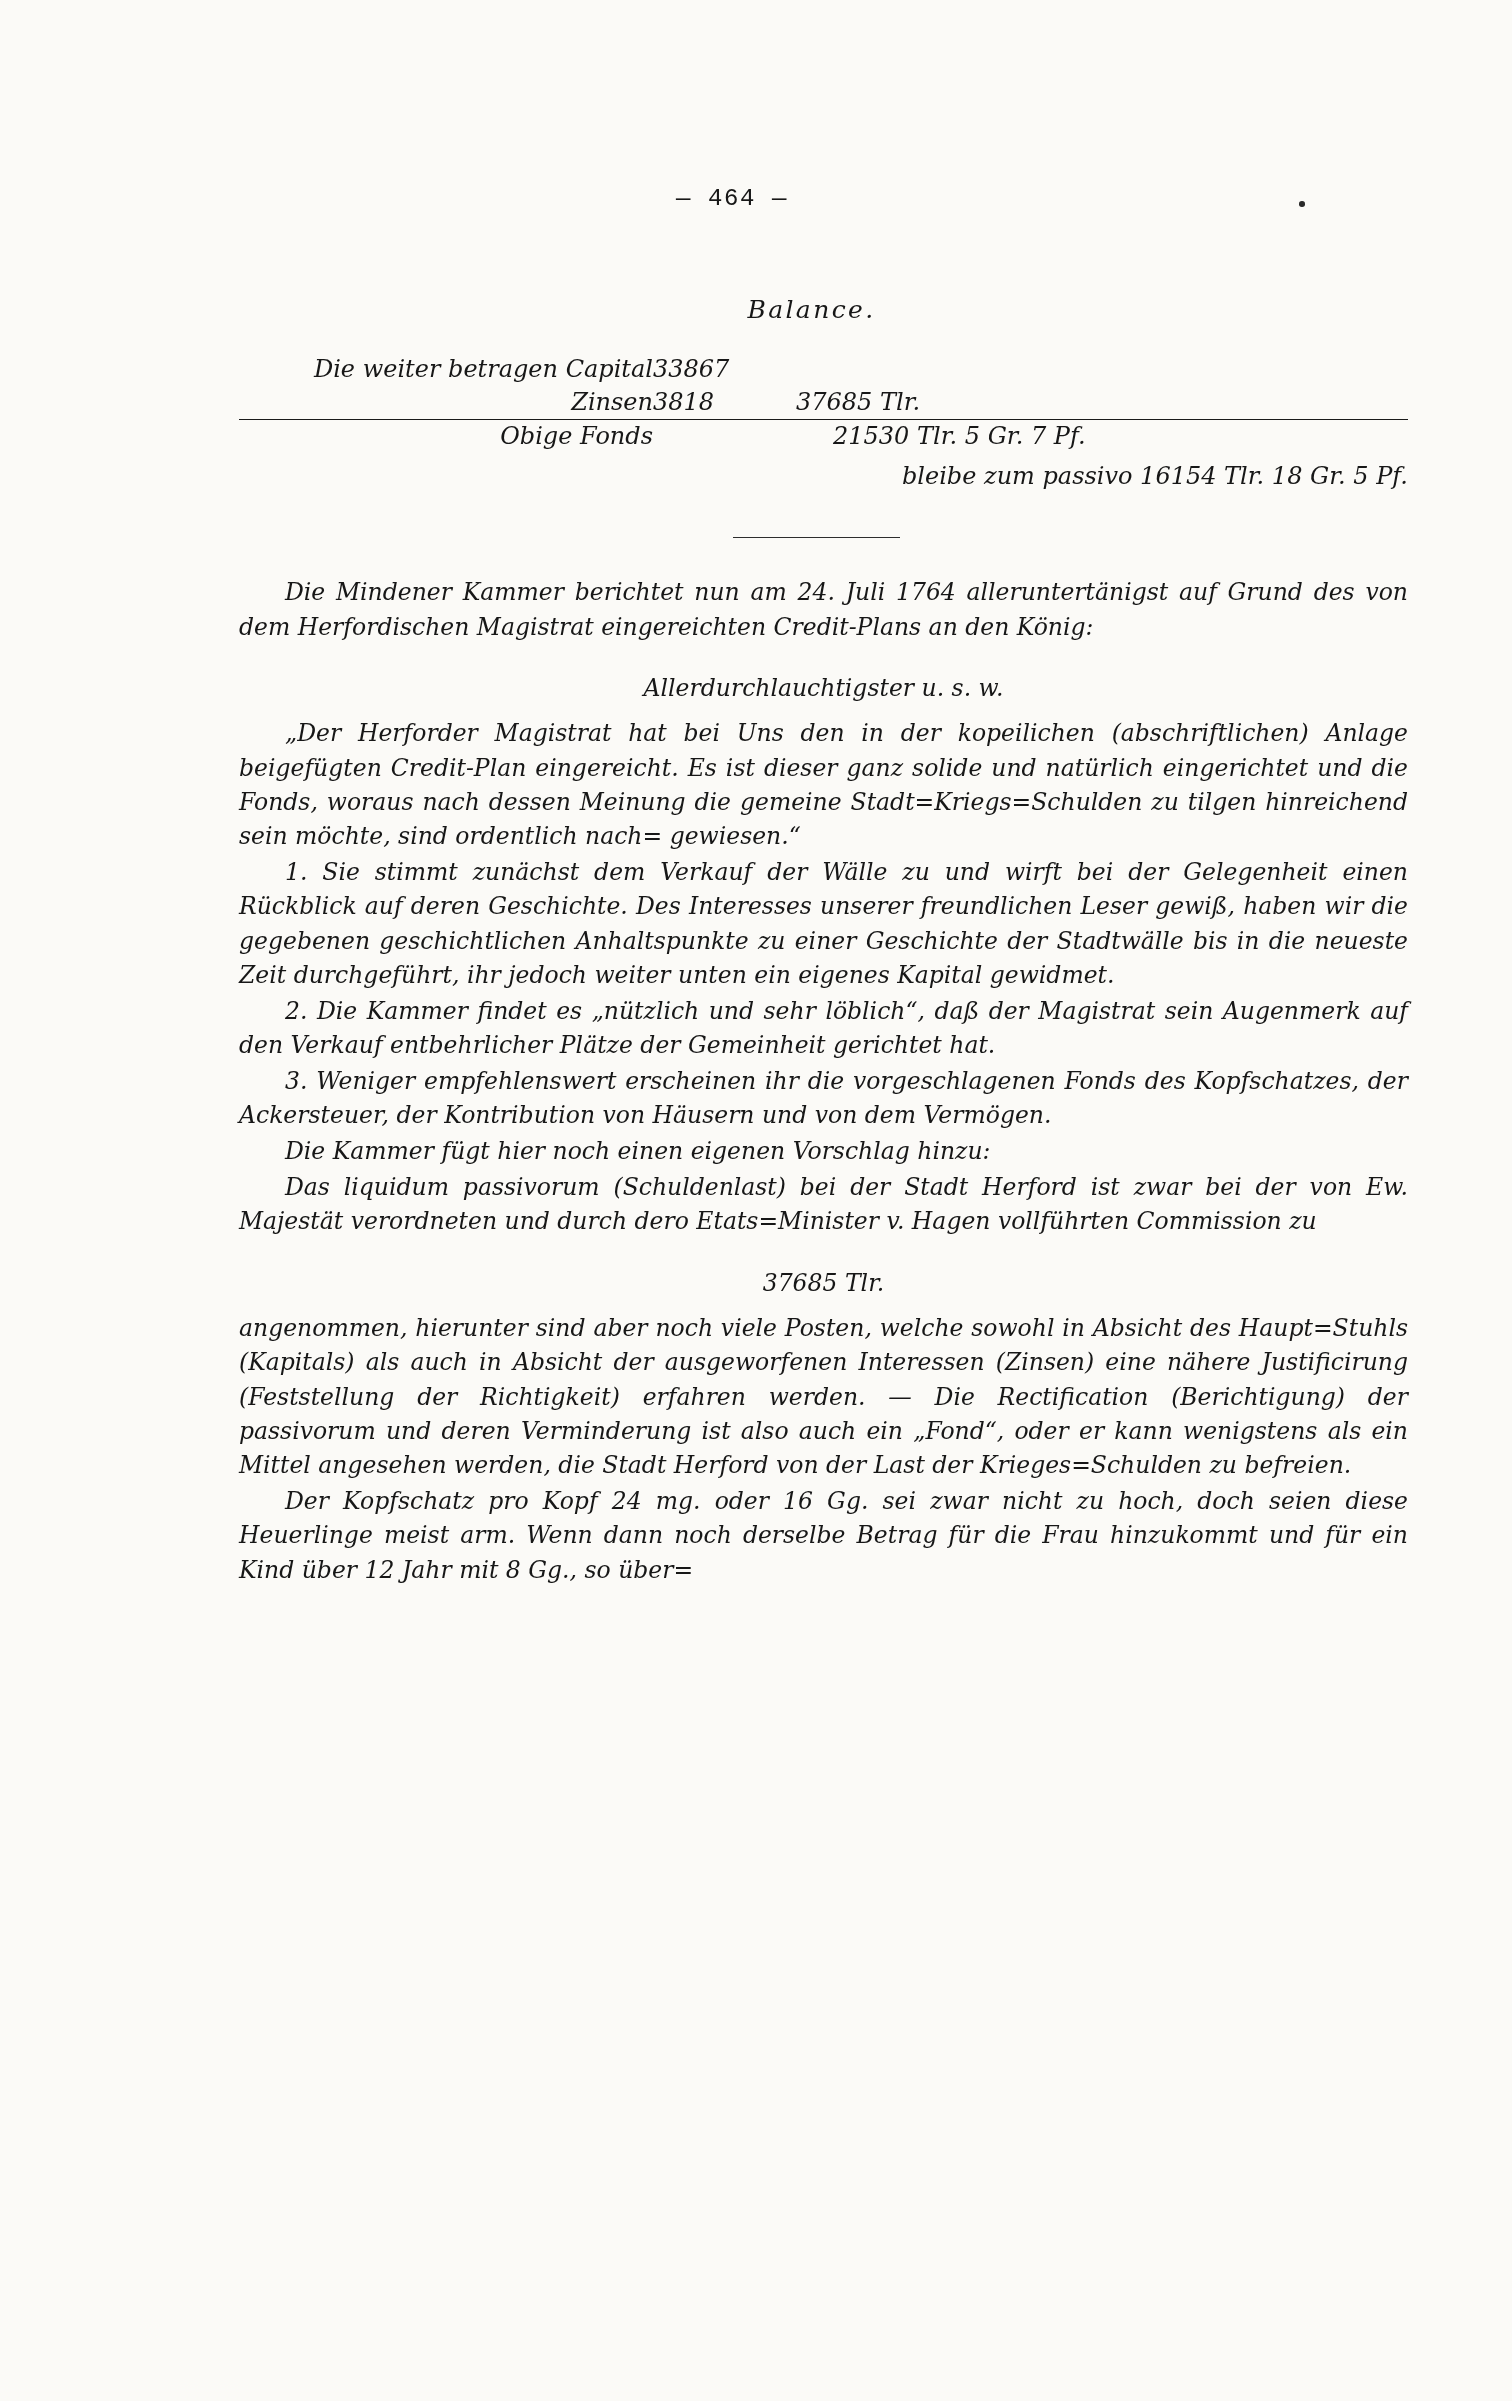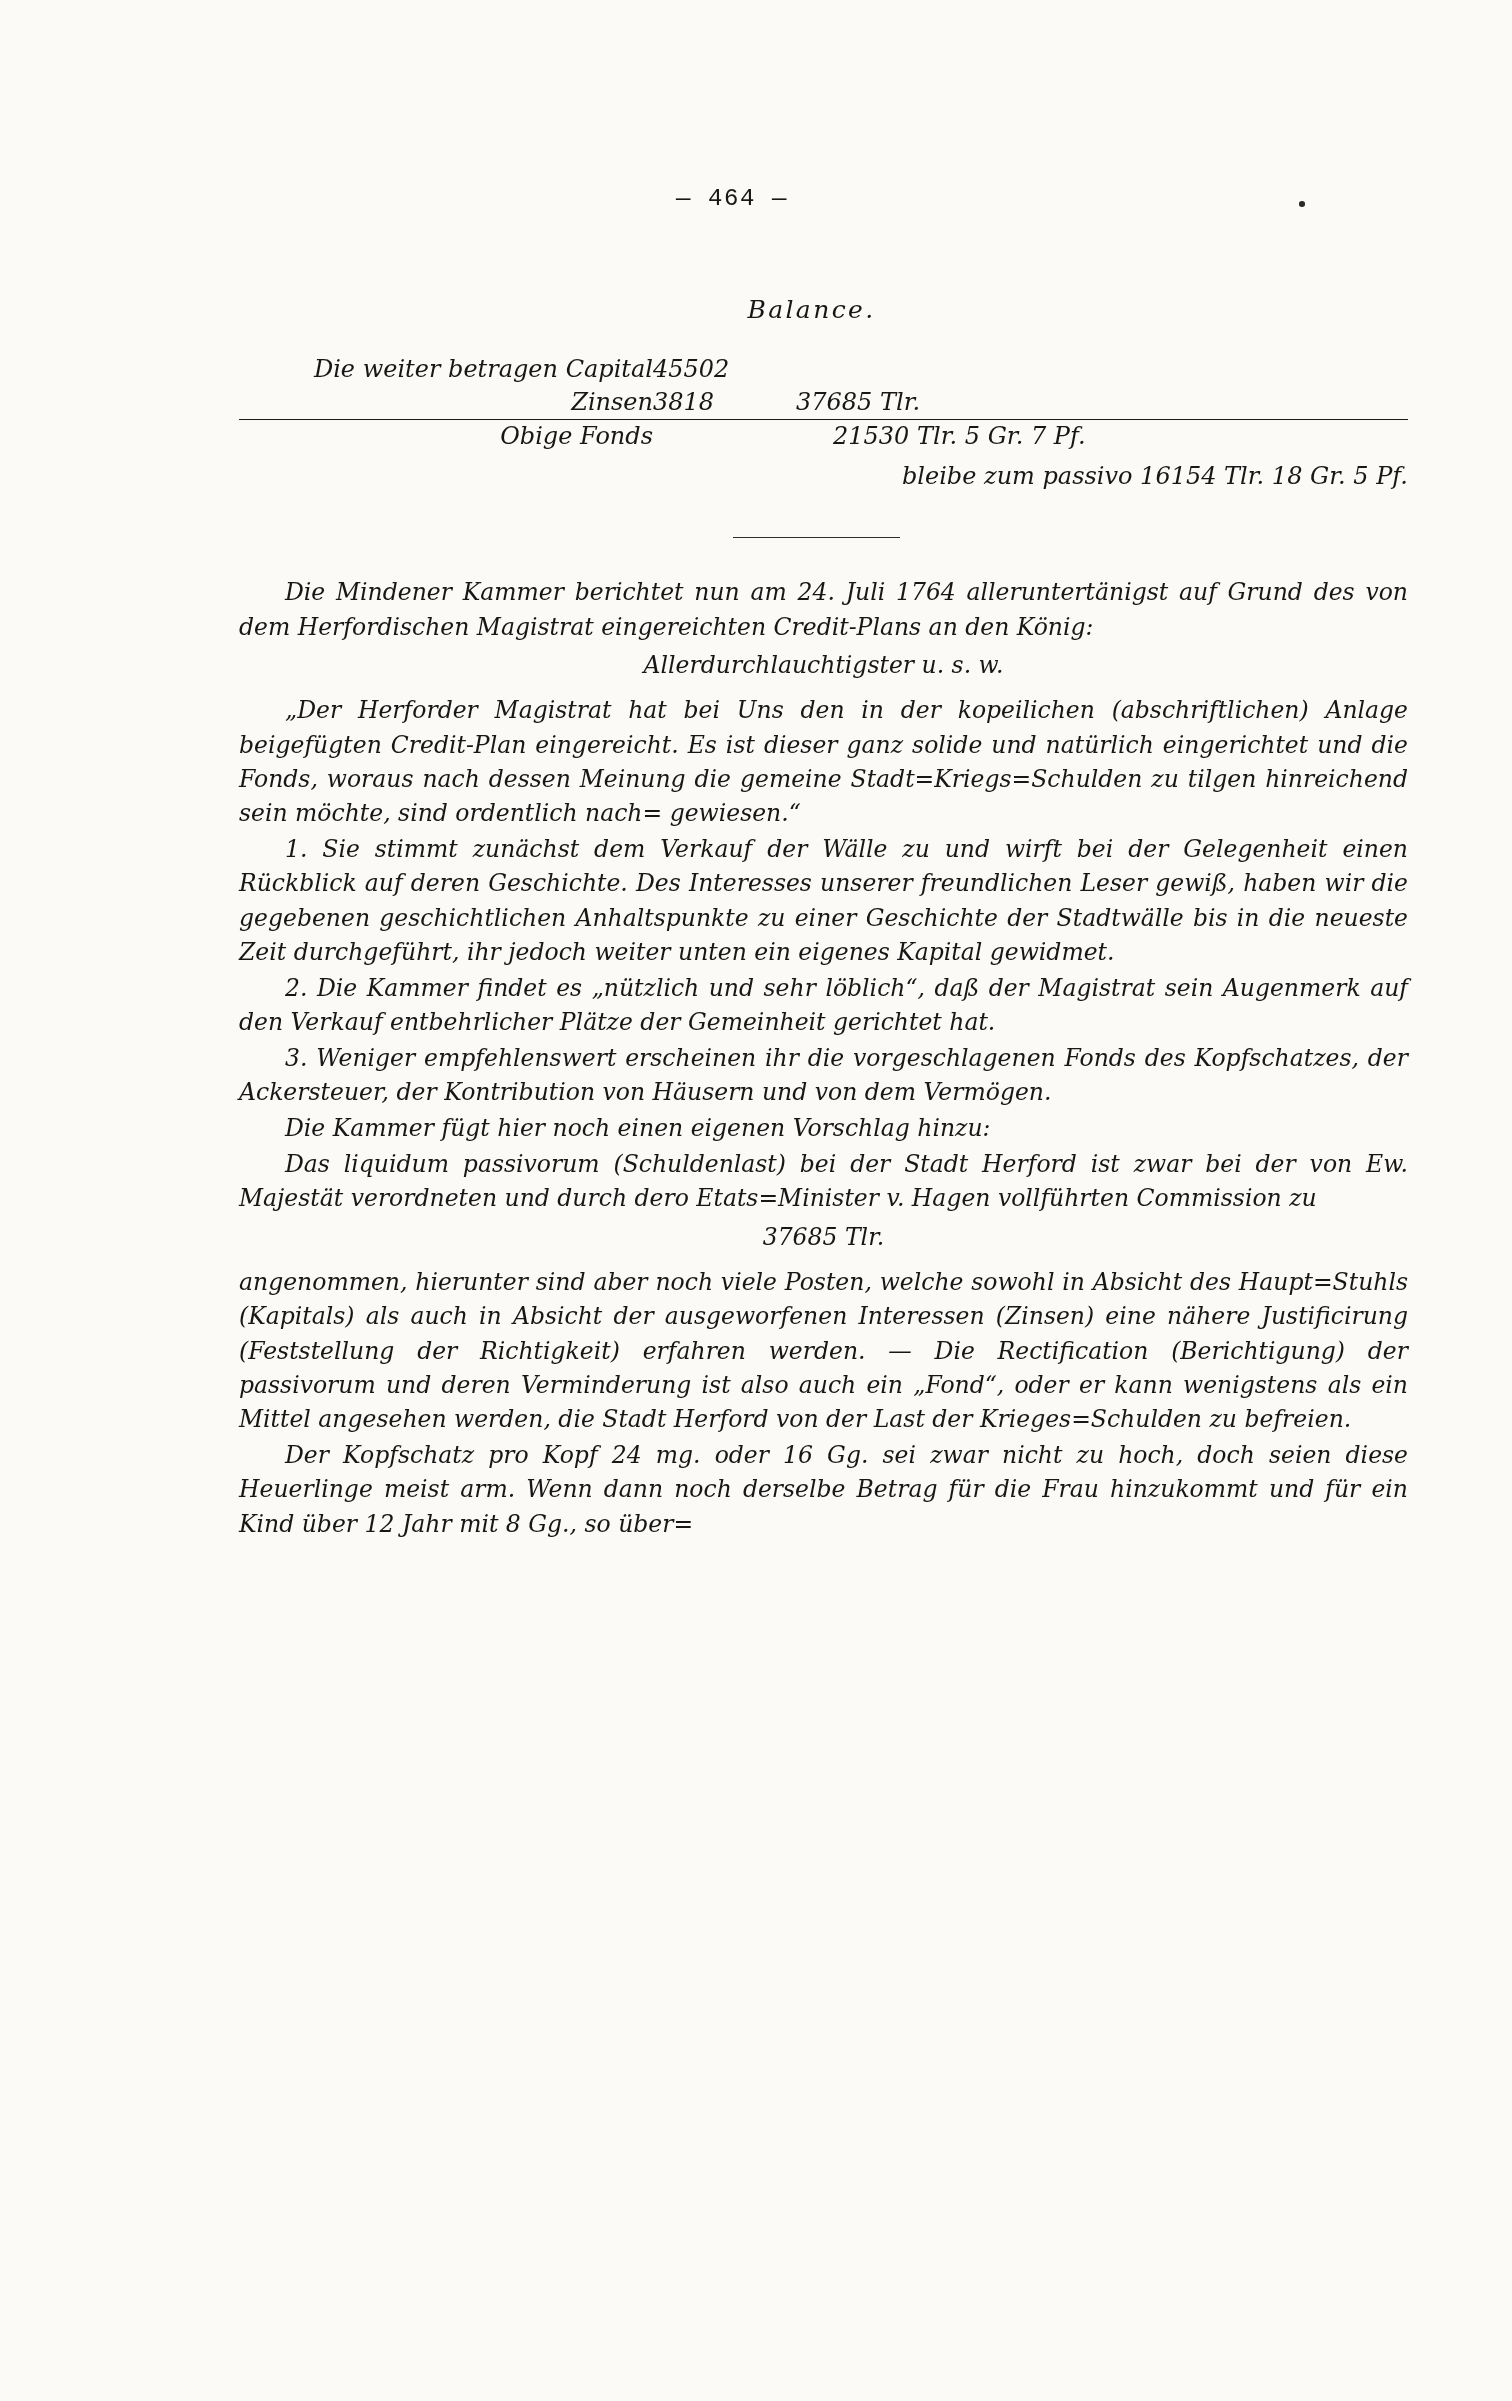--- a/index.html
+++ b/index.html
@@ -99,42 +99,42 @@
     line-height: 1.46;
     margin: 0 0 1.6px 0;
     text-align: justify;
     text-justify: inter-word;
     hyphens: none;
   }
   p.indent { text-indent: 46px; }
   p.center {
     text-align: center;
     text-indent: 0;
-    margin: 4px 0 11px 0;
+    margin: 27px 0 11px 0;
   }
   .blk { margin-bottom: 0px; }
 </style>
 </head>
 <body>
 
 <div class="page">
   <div class="paper-tint"></div>
 
   <div class="page-number">— 464 —</div>
   <div class="corner-dot"></div>
 
   <div class="content">
 
     <div class="balance-title">Balance.</div>
 
     <table class="bal-table">
       <tbody>
           <tr>
         <td class="c-label">Die weiter betragen Capital</td>
-        <td class="c-num1">45502</td>
+        <td class="c-num1">33867</td>
         <td class="c-sum"></td>
       </tr>
       <tr>
         <td class="c-label">Zinsen</td>
         <td class="c-num1">3818</td>
         <td class="c-sum">37685 Tlr.</td>
       </tr>
       <tr class="rule-top row-obige">
         <td class="c-label">Obige Fonds</td>
         <td class="c-num1"></td>

